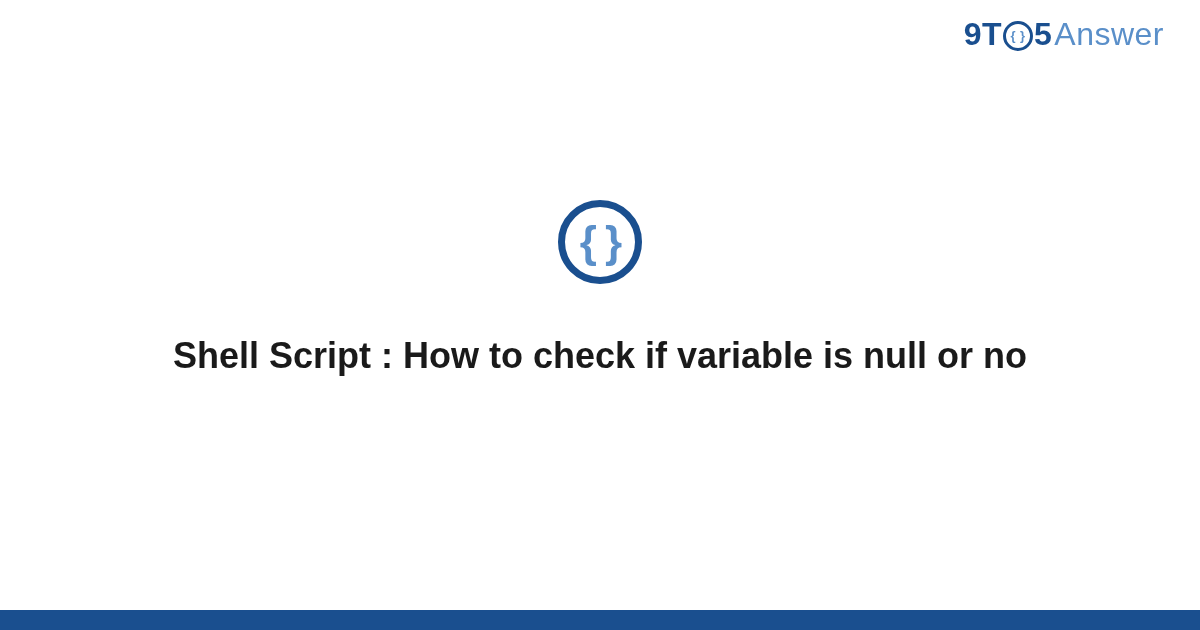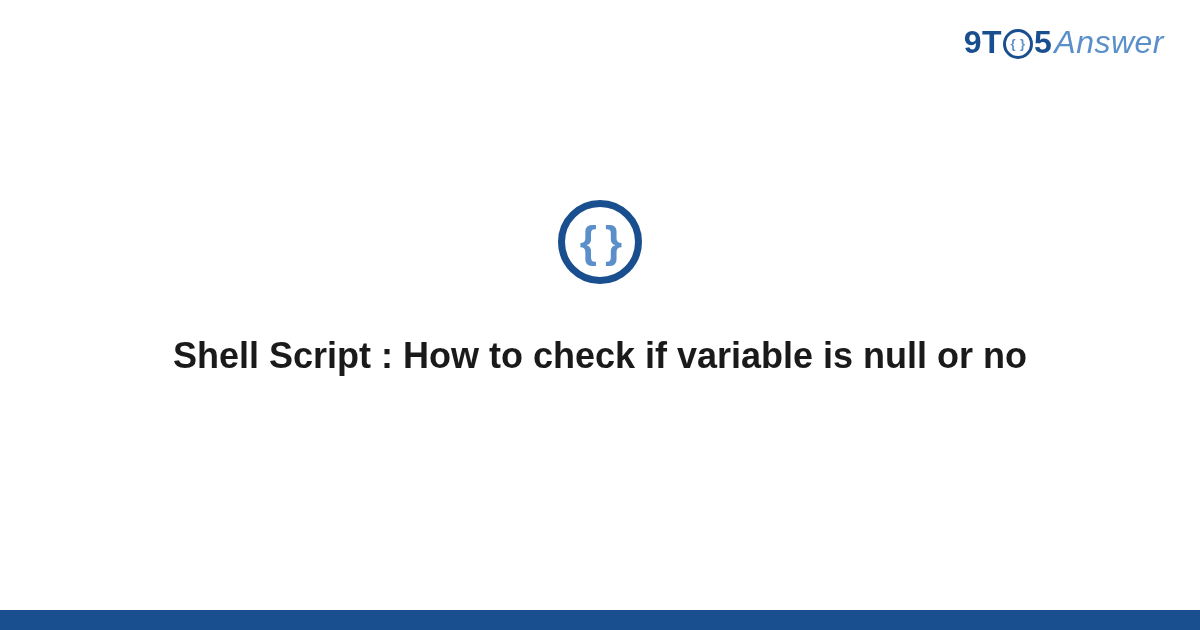--- a/index.html
+++ b/index.html
@@ -10,21 +10,21 @@
     body {
       width: 1200px;
       height: 630px;
       background: #ffffff;
       font-family: -apple-system, BlinkMacSystemFont, "Segoe UI", Helvetica, Arial, sans-serif;
       position: relative;
       overflow: hidden;
     }
     .logo {
       position: absolute;
-      top: 24px;
+      top: 16px;
       right: 36px;
       display: flex;
       align-items: center;
       font-size: 32px;
       font-weight: 600;
       letter-spacing: 0.5px;
     }
     .logo-9t {
       color: #1a4f8f;
       font-weight: 700;
@@ -48,21 +48,20 @@
       line-height: 1;
     }
     .logo-5 {
       color: #1a4f8f;
       font-weight: 700;
     }
     .logo-answer {
       color: #5a8fc9;
       font-weight: 500;
       margin-left: 2px;
-      font-style: italic;
     }
     .content {
       position: absolute;
       top: 0;
       left: 0;
       width: 100%;
       height: 610px;
       display: flex;
       flex-direction: column;
       align-items: center;

